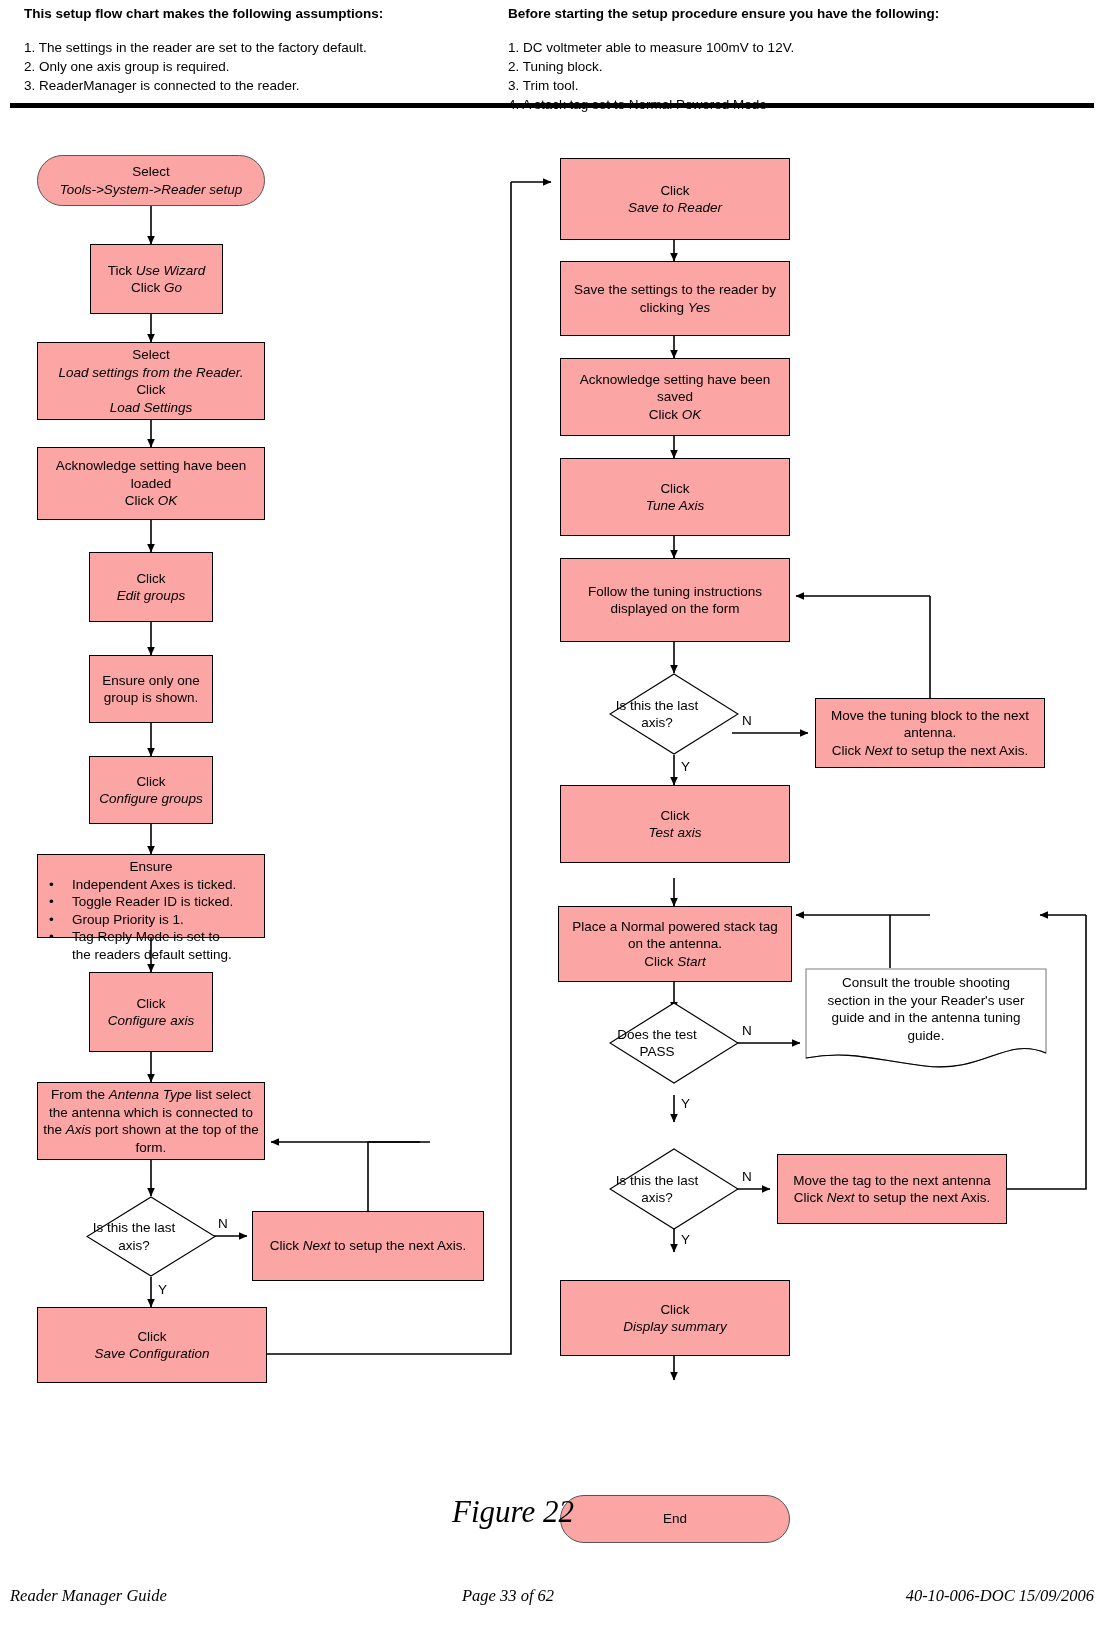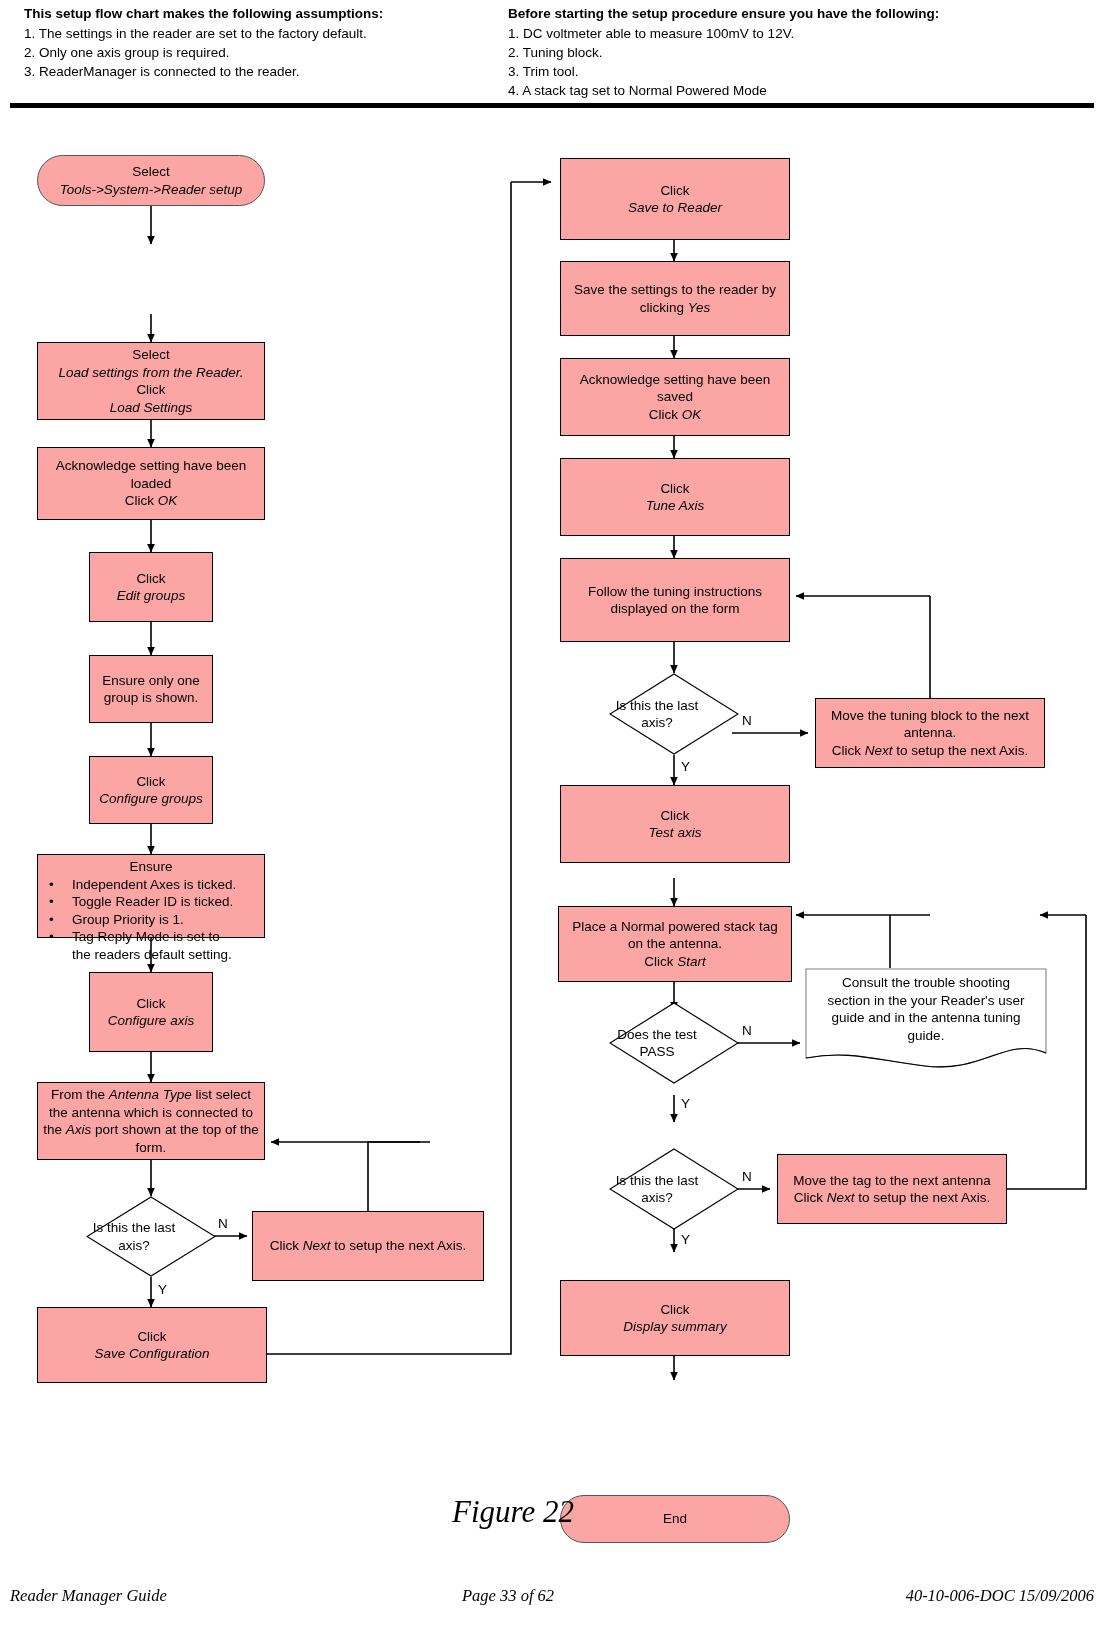--- a/index.html
+++ b/index.html
@@ -20,21 +20,21 @@
   }
 
   
   .assume-col {
     position: absolute;
     font-size: 13.5px;
     line-height: 19px;
   }
   .assume-col .hd {
     font-weight: bold;
-    margin-bottom: 1px;
+    margin-bottom: 15px;
   }
   .assume-col .ln { white-space: nowrap; }
 
   .rule {
     position: absolute;
     left: 10px;
     top: 103px;
     width: 1084px;
     height: 5px;
     background: #000000;
@@ -241,20 +241,26 @@
       </g>
     </svg>
 
     <div class="node term" style="left:37px; top:35px; width:228px; height:51px;">
       <div class="txt">
         <span>Select</span><br>
         <span class="i">Tools-&gt;System-&gt;Reader setup</span>
       </div>
     </div>
 
+    <div class="node proc" style="left:90px; top:124px; width:133px; height:70px;">
+      <div class="txt">
+        <span>Tick </span><span class="i">Use Wizard</span><br>
+        <span>Click </span><span class="i">Go</span>
+      </div>
+    </div>
 
     <div class="node proc" style="left:37px; top:222px; width:228px; height:78px;">
       <div class="txt">
         <span>Select</span><br>
         <span class="i">Load settings from the Reader.</span><br>
         <span>Click</span><br>
         <span class="i">Load Settings</span>
       </div>
     </div>
 

